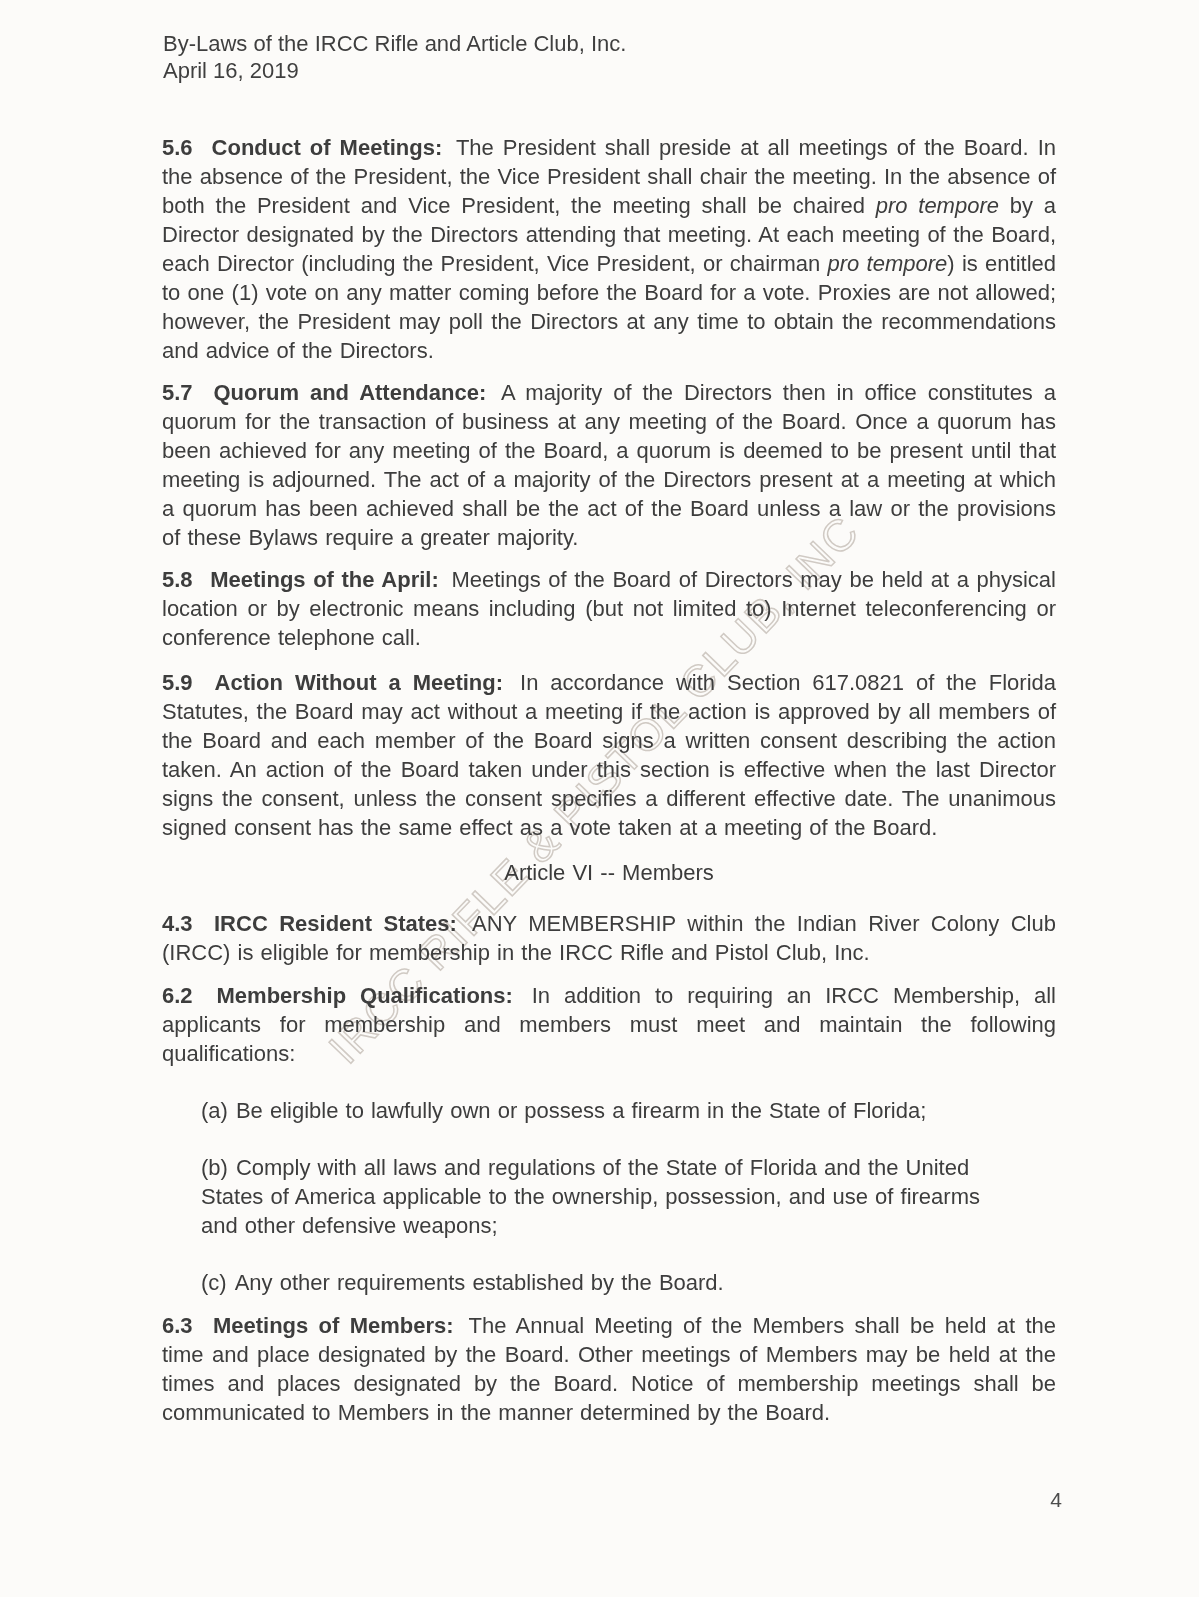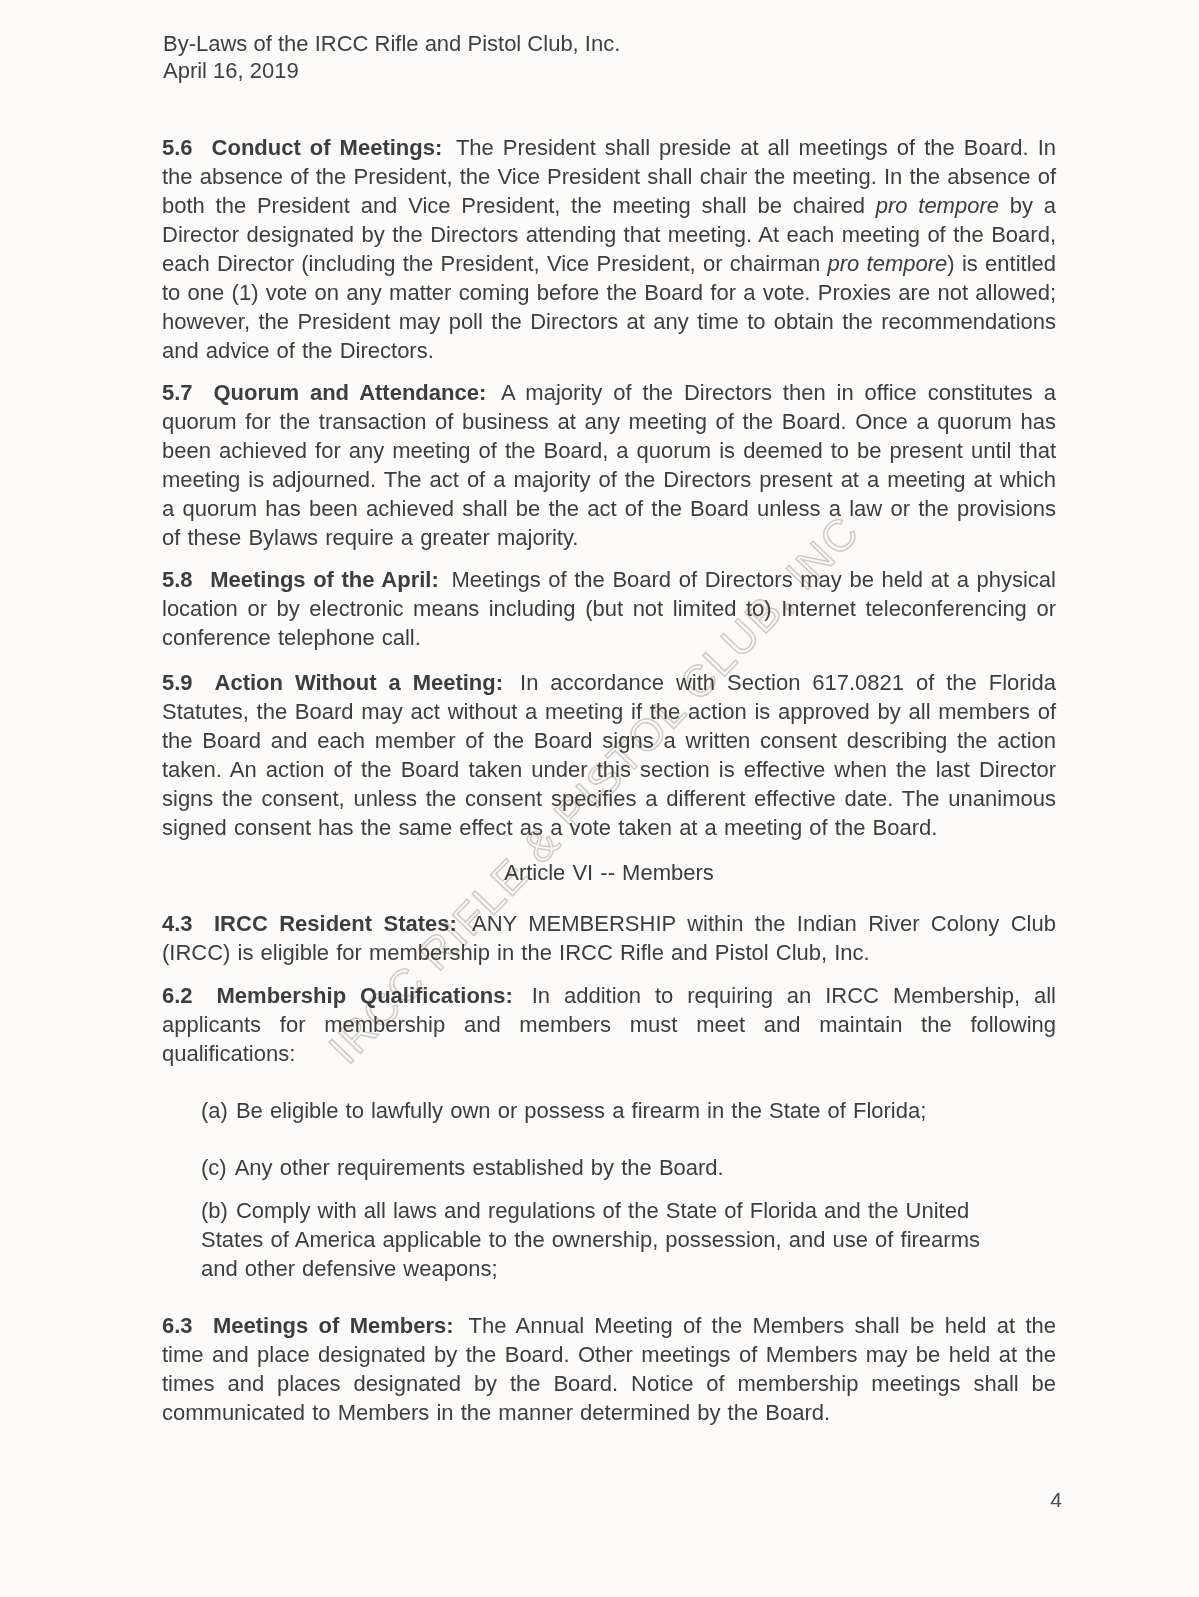--- a/index.html
+++ b/index.html
@@ -81,21 +81,21 @@
 </head>
 <body>
 
 <div class="page">
 
   <svg class="watermark" width="1199" height="1597" viewBox="0 0 1199 1597" aria-hidden="true">
     <text x="605" y="800" transform="rotate(-46 605 800)" text-anchor="middle" font-size="44" letter-spacing="2" fill="none" stroke-width="1.5" opacity="0.85" stroke="#c9c2bb">IRCC RIFLE &amp; PISTOL CLUB, INC</text>
   </svg>
 
   <header class="doc-header">
-    <div>By-Laws of the IRCC Rifle and Pistol Club, Inc.</div>
+    <div>By-Laws of the IRCC Rifle and Article Club, Inc.</div>
     <div>April 16, 2019</div>
   </header>
 
   <main class="content">
 
     <p class="para mb13">
       <b class="sec-num">5.6</b>
       <b class="sec-title">Conduct of Meetings:</b>
       <span><span>The President shall preside at all meetings of the Board.  In the absence of the President, the Vice President shall chair the meeting.  In the absence of both the President and Vice President, the meeting shall be chaired </span><em>pro tempore</em><span> by a Director designated by the Directors attending that meeting.  At each meeting of the Board, each Director (including the President, Vice President, or chairman </span><em>pro tempore</em><span>) is entitled to one (1) vote on any matter coming before the Board for a vote.  Proxies are not allowed; however, the President may poll the Directors at any time to obtain the recommendations and advice of the Directors.</span></span>
     </p>
@@ -129,26 +129,26 @@
     <p class="para mb28">
       <b class="sec-num">6.2</b>
       <b class="sec-title">Membership Qualifications:</b>
       <span><span>In addition to requiring an IRCC Membership, all applicants for membership and members must meet and maintain the following qualifications:</span></span>
     </p>
 
     <div class="qual-item">
       <span class="qual-marker">(a)</span><span>Be eligible to lawfully own or possess a firearm in the State of Florida;</span>
     </div>
 
+    <div class="qual-item">
+      <span class="qual-marker">(b)</span><span>Comply with all laws and regulations of the State of Florida and the United States of America applicable to the ownership, possession, and use of firearms and other defensive weapons;</span>
+    </div>
+
     <div class="qual-item mb14">
       <span class="qual-marker">(c)</span><span>Any other requirements established by the Board.</span>
-    </div>
-
-    <div class="qual-item">
-      <span class="qual-marker">(b)</span><span>Comply with all laws and regulations of the State of Florida and the United States of America applicable to the ownership, possession, and use of firearms and other defensive weapons;</span>
     </div>
 
     <p class="para">
       <b class="sec-num">6.3</b>
       <b class="sec-title">Meetings of Members:</b>
       <span><span>The Annual Meeting of the Members shall be held at the time and place designated by the Board.  Other meetings of Members may be held at the times and places designated by the Board.  Notice of membership meetings shall be communicated to Members in the manner determined by the Board.</span></span>
     </p>
 
   </main>
 

